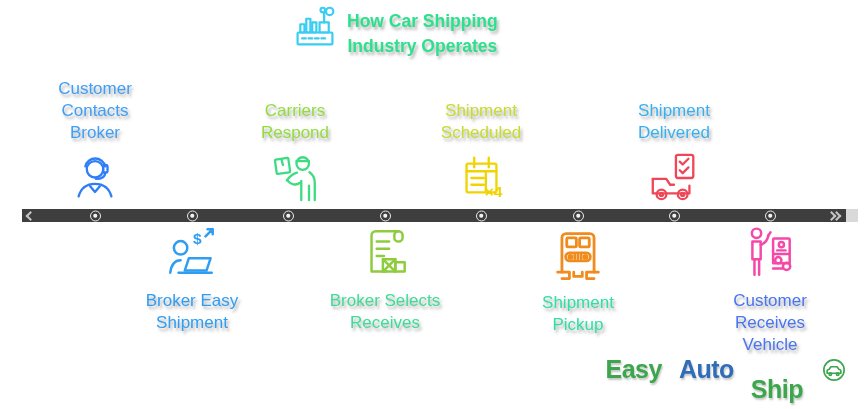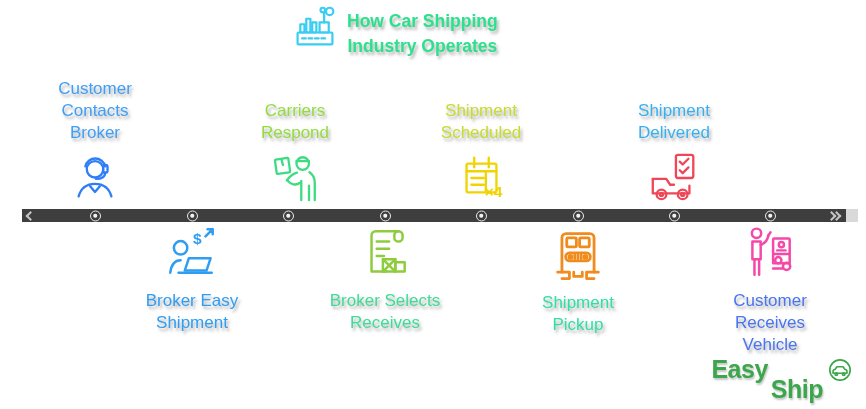--- a/index.html
+++ b/index.html
@@ -39,21 +39,21 @@
   .step.above { bottom:204px; justify-content:flex-end; gap:7px; }
   .step.below { top:225px; gap:7px; }
   .step-label {
     font-size:17px; font-weight:normal; line-height:1.3; white-space:pre-line; text-align:center;
     text-shadow:2px 3px 3px rgba(145,145,145,0.7);
   }
   .step-icon svg { display:block; }
   .step-icon text { font-family:"Liberation Sans", sans-serif; }
 
   
-  .logo { position:absolute; right:14px; bottom:5px; display:flex; align-items:center; gap:3px; }
+  .logo { position:absolute; right:20px; bottom:5px; display:flex; align-items:center; gap:17px; }
   .logo-word { font-size:25px; font-weight:bold; letter-spacing:-0.5px;
     text-shadow:1px 2px 2px rgba(150,150,150,0.55); }
   .logo-badge svg { display:block; margin-left:2px; }
 </style>
 </head>
 <body>
 
 <div class="canvas">
 
   <div class="title-block">
@@ -219,20 +219,21 @@
         <path d="M31 42h9"></path>
       </svg>
     </span>
     <div class="step-label" style="color: rgb(74, 116, 240);">Customer
 Receives
 Vehicle</div>
   </div>
 
   <div class="logo">
     <span class="logo-word" style="color: rgb(59, 166, 75);">Easy</span>
+    <span class="logo-word" style="color: rgb(47, 109, 184);">Auto</span>
     <span class="logo-word" style="color: rgb(59, 166, 75); margin-top: 40px;">Ship</span>
     <span class="logo-badge" style="color: rgb(59, 166, 75);">
       <svg width="24" height="24" viewBox="0 0 26 26" fill="none" stroke="currentColor" stroke-width="1.8" stroke-linecap="round" stroke-linejoin="round">
         <circle cx="13" cy="13" r="11"></circle>
         <path d="M5.5 16.5v-2c0-1 .8-2 2-2l2.2-3h6.6l2.2 3c1.2 0 2 1 2 2v2z"></path>
         <circle cx="9" cy="17.5" r="1.3"></circle>
         <circle cx="17" cy="17.5" r="1.3"></circle>
       </svg>
     </span>
   </div>

